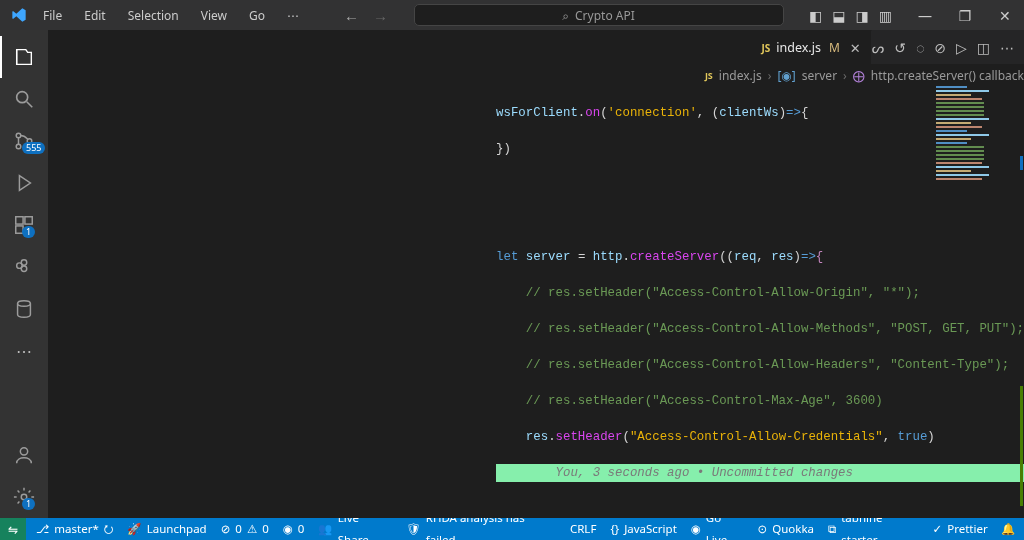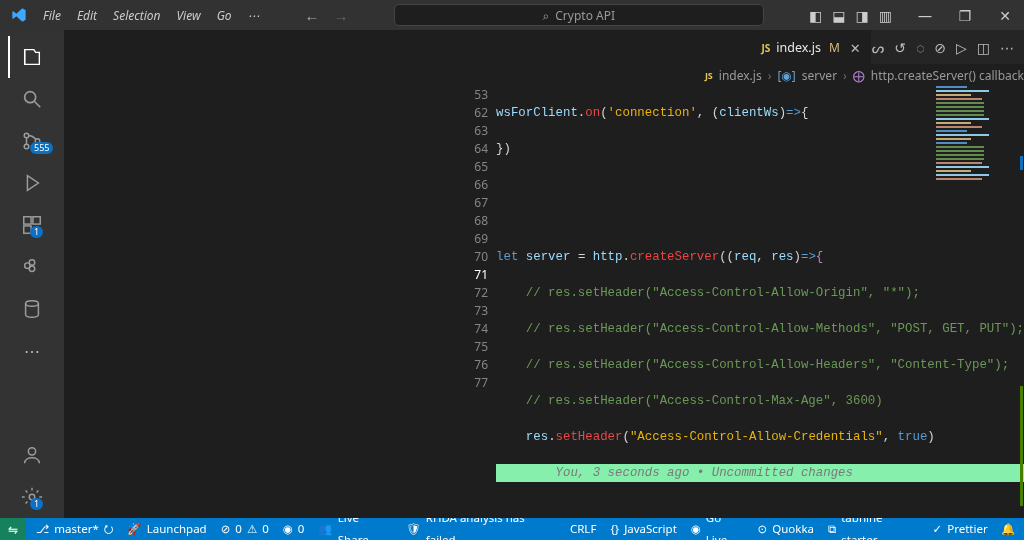--- a/index.html
+++ b/index.html
@@ -18,21 +18,21 @@
   .title-bar {
     height: 30px;
     background: #323233;
     display: flex;
     align-items: center;
     -webkit-user-select: none; user-select: none;
     color: #cccccc;
     font-size: 12px;
   }
   .title-bar .vsicon { width: 18px; height: 18px; margin: 0 8px 0 10px; display: flex; align-items: center; justify-content: center; }
-  .menubar { display: flex; gap: 2px; font-style: italic; }
+  .menubar { display: flex; gap: 8px; }
   .menubar span { padding: 4px 7px; cursor: default; border-radius: 3px; }
   .nav-arrows { display: flex; gap: 14px; margin-left: 38px; font-size: 15px; color: #aaa; }
   .search-box {
     flex: 0 0 370px;
     height: 22px;
     background: #1e1e1e;
     border: 1px solid #454545;
     border-radius: 5px;
     margin: 0 auto;
     display: flex;
@@ -47,21 +47,21 @@
     width: 34px; height: 30px;
     display: flex; align-items: center; justify-content: center;
     font-size: 14px; cursor: default;
   }
   .layout-icons { display: flex; gap: 10px; margin-right: 10px; font-size: 14px; }
   .layout-icons span { cursor: default; }
 
   
   .main { flex: 1; display: flex; min-height: 0; }
   .activity-bar {
-    width: 64px;
+    width: 48px;
     background: #333333;
     display: flex;
     flex-direction: column;
     align-items: center;
     padding-top: 6px;
   }
   .ab-item {
     width: 48px; height: 42px;
     display: flex; align-items: center; justify-content: center;
     position: relative;
@@ -144,21 +144,21 @@
     line-height: 18px;
     white-space: pre;
     position: relative;
     color: #dcdcaa;
     min-width: 0;
     overflow: hidden;
   }
   .code .line { height: 18px; display: block; }
   .code .line.highlight { background: #86efac; }
   .tk-ident { color: #9cdcfe; }
-  .tk-func { color: #ef4444; }
+  .tk-func { color: #d946ef; }
   .tk-key { color: #569cd6; }
   .tk-ctrl { color: #c586c0; }
   .tk-str { color: #eab308; }
   .tk-comment { color: #6a9955; }
   .tk-punct { color: #d4d4d4; }
   .tk-gray { color: #7a7a7a; font-style: italic; }
 
   .gutter::after {
     content: "";
     position: absolute;
@@ -345,39 +345,20 @@
       <span>index.js</span>
       <span class="sep">›</span>
       <span style="color:#61a0cf">[◉]</span>
       <span>server</span>
       <span class="sep">›</span>
       <span style="color:#b180d7">⨁</span>
       <span>http.createServer() callback</span>
     </div>
 
     <div class="code-wrap">
-      <div class="gutter">
-        <div class="ln">53</div>
-        <div class="ln">62</div>
-        <div class="ln">63</div>
-        <div class="ln">64</div>
-        <div class="ln">65</div>
-        <div class="ln">66</div>
-        <div class="ln">67</div>
-        <div class="ln">68</div>
-        <div class="ln">69</div>
-        <div class="ln">70</div>
-        <div class="ln" style="color:#fff">71</div>
-        <div class="ln">72</div>
-        <div class="ln">73</div>
-        <div class="ln">74</div>
-        <div class="ln">75</div>
-        <div class="ln">76</div>
-        <div class="ln">77</div>
-      </div>
 
       <div class="code">
 <span class="line git-mod"><span class="tk-ident">wsForClient</span><span class="tk-punct">.</span><span class="tk-func">on</span><span class="tk-punct">(</span><span class="tk-str">'connection'</span><span class="tk-punct">, (</span><span class="tk-ident">clientWs</span><span class="tk-punct">)</span><span class="tk-key">=&gt;</span><span class="tk-punct">{</span></span>
 <span class="line git-mod"><span class="tk-punct">})</span></span>
 <span class="line git-mod"> </span>
 <span class="line git-mod"> </span>
 <span class="line git-mod"><span class="tk-key">let</span><span class="tk-ident"> server </span><span class="tk-punct">= </span><span class="tk-ident">http</span><span class="tk-punct">.</span><span class="tk-func">createServer</span><span class="tk-punct">((</span><span class="tk-ident">req</span><span class="tk-punct">, </span><span class="tk-ident">res</span><span class="tk-punct">)</span><span class="tk-key">=&gt;</span><span class="tk-ctrl">{</span></span>
 <span class="line git-mod">    <span class="tk-comment">// res.setHeader("Access-Control-Allow-Origin", "*");</span></span>
 <span class="line git-mod">    <span class="tk-comment">// res.setHeader("Access-Control-Allow-Methods", "POST, GET, PUT");</span></span>
 <span class="line git-mod">    <span class="tk-comment">// res.setHeader("Access-Control-Allow-Headers", "Content-Type");</span></span>

